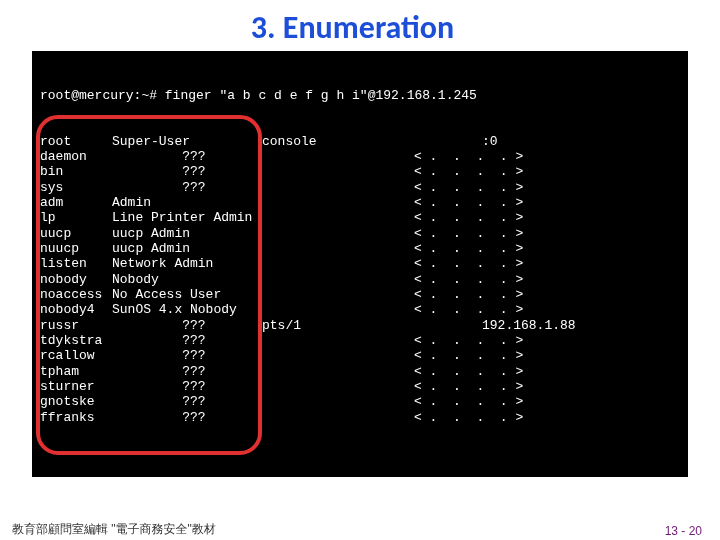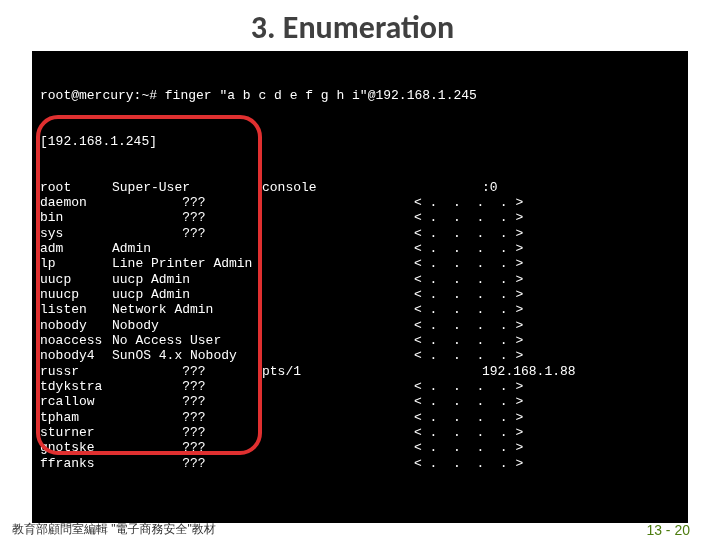--- a/index.html
+++ b/index.html
@@ -14,21 +14,21 @@
   }
   .slide {
     width: 720px;
     height: 540px;
     position: relative;
   }
   .title {
     text-align: center;
     font-size: 32px;
     font-weight: bold;
-    color: #404040;
+    color: #1d4ed8;
     margin: 8px 15px 4px 0;
     font-family: "Calibri", Arial, sans-serif;
   }
   .terminal {
     margin: 0 auto;
     width: 640px;
     background: #000;
     color: #fff;
     font-family: "Courier New", monospace;
     font-size: 13px;
@@ -46,41 +46,40 @@
   .footer-left {
     position: absolute;
     left: 12px;
     bottom: 10px;
     font-size: 12px;
     color: #333;
     font-family: "Microsoft JhengHei","PMingLiU",Arial,sans-serif;
   }
   .footer-right {
     position: absolute;
-    right: 30px;
+    right: 18px;
     bottom: 10px;
-    font-size: 14px;
-    color: #4d7c0f;
+    font-size: 12px;
+    color: #701a75;
     font-family: Arial, sans-serif;
   }
   .row { display: block; }
   .c-login { display:inline-block; width: 72px; }
   .c-name  { display:inline-block; width: 150px; }
   .c-tty   { display:inline-block; width: 88px; }
   .c-idle  { display:inline-block; width: 64px; }
   .c-when  { display:inline-block; width: 68px; }
 </style>
 </head>
 <body>
 
 <div class="slide">
   <div class="title">3. Enumeration</div>
 
   <div class="terminal">
     <div class="row">root@mercury:~# finger "a b c d e f g h i"@192.168.1.245</div>
-    <div class="row">[192.168.1.245]</div>
     <div id="rows-container"><div class="row"><span class="c-login">root</span><span class="c-name">Super-User</span><span class="c-tty">console</span><span class="c-idle"></span><span class="c-when"><jan 2,="" 2003=""></jan></span><span>:0</span></div><div class="row"><span class="c-login">daemon</span><span class="c-name">         ???</span><span class="c-tty"></span><span class="c-idle"></span><span class="c-when">&lt; .  .  .  . &gt;</span><span></span></div><div class="row"><span class="c-login">bin</span><span class="c-name">         ???</span><span class="c-tty"></span><span class="c-idle"></span><span class="c-when">&lt; .  .  .  . &gt;</span><span></span></div><div class="row"><span class="c-login">sys</span><span class="c-name">         ???</span><span class="c-tty"></span><span class="c-idle"></span><span class="c-when">&lt; .  .  .  . &gt;</span><span></span></div><div class="row"><span class="c-login">adm</span><span class="c-name">Admin</span><span class="c-tty"></span><span class="c-idle"></span><span class="c-when">&lt; .  .  .  . &gt;</span><span></span></div><div class="row"><span class="c-login">lp</span><span class="c-name">Line Printer Admin</span><span class="c-tty"></span><span class="c-idle"></span><span class="c-when">&lt; .  .  .  . &gt;</span><span></span></div><div class="row"><span class="c-login">uucp</span><span class="c-name">uucp Admin</span><span class="c-tty"></span><span class="c-idle"></span><span class="c-when">&lt; .  .  .  . &gt;</span><span></span></div><div class="row"><span class="c-login">nuucp</span><span class="c-name">uucp Admin</span><span class="c-tty"></span><span class="c-idle"></span><span class="c-when">&lt; .  .  .  . &gt;</span><span></span></div><div class="row"><span class="c-login">listen</span><span class="c-name">Network Admin</span><span class="c-tty"></span><span class="c-idle"></span><span class="c-when">&lt; .  .  .  . &gt;</span><span></span></div><div class="row"><span class="c-login">nobody</span><span class="c-name">Nobody</span><span class="c-tty"></span><span class="c-idle"></span><span class="c-when">&lt; .  .  .  . &gt;</span><span></span></div><div class="row"><span class="c-login">noaccess</span><span class="c-name">No Access User</span><span class="c-tty"></span><span class="c-idle"></span><span class="c-when">&lt; .  .  .  . &gt;</span><span></span></div><div class="row"><span class="c-login">nobody4</span><span class="c-name">SunOS 4.x Nobody</span><span class="c-tty"></span><span class="c-idle"></span><span class="c-when">&lt; .  .  .  . &gt;</span><span></span></div><div class="row"><span class="c-login">russr</span><span class="c-name">         ???</span><span class="c-tty">pts/1</span><span class="c-idle"></span><span class="c-when"><jun 16="" 13:29=""></jun></span><span>192.168.1.88</span></div><div class="row"><span class="c-login">tdykstra</span><span class="c-name">         ???</span><span class="c-tty"></span><span class="c-idle"></span><span class="c-when">&lt; .  .  .  . &gt;</span><span></span></div><div class="row"><span class="c-login">rcallow</span><span class="c-name">         ???</span><span class="c-tty"></span><span class="c-idle"></span><span class="c-when">&lt; .  .  .  . &gt;</span><span></span></div><div class="row"><span class="c-login">tpham</span><span class="c-name">         ???</span><span class="c-tty"></span><span class="c-idle"></span><span class="c-when">&lt; .  .  .  . &gt;</span><span></span></div><div class="row"><span class="c-login">sturner</span><span class="c-name">         ???</span><span class="c-tty"></span><span class="c-idle"></span><span class="c-when">&lt; .  .  .  . &gt;</span><span></span></div><div class="row"><span class="c-login">gnotske</span><span class="c-name">         ???</span><span class="c-tty"></span><span class="c-idle"></span><span class="c-when">&lt; .  .  .  . &gt;</span><span></span></div><div class="row"><span class="c-login">ffranks</span><span class="c-name">         ???</span><span class="c-tty"></span><span class="c-idle"></span><span class="c-when">&lt; .  .  .  . &gt;</span><span></span></div></div>
     <div class="highlight-ring" id="ring" style="left: 4px; top: 64px; width: 218px; height: 332px;"></div>
   </div>
 
   <div class="footer-left">教育部顧問室編輯 "電子商務安全"教材</div>
   <div class="footer-right">13 - 20</div>
 </div>
 
 </body></html>

